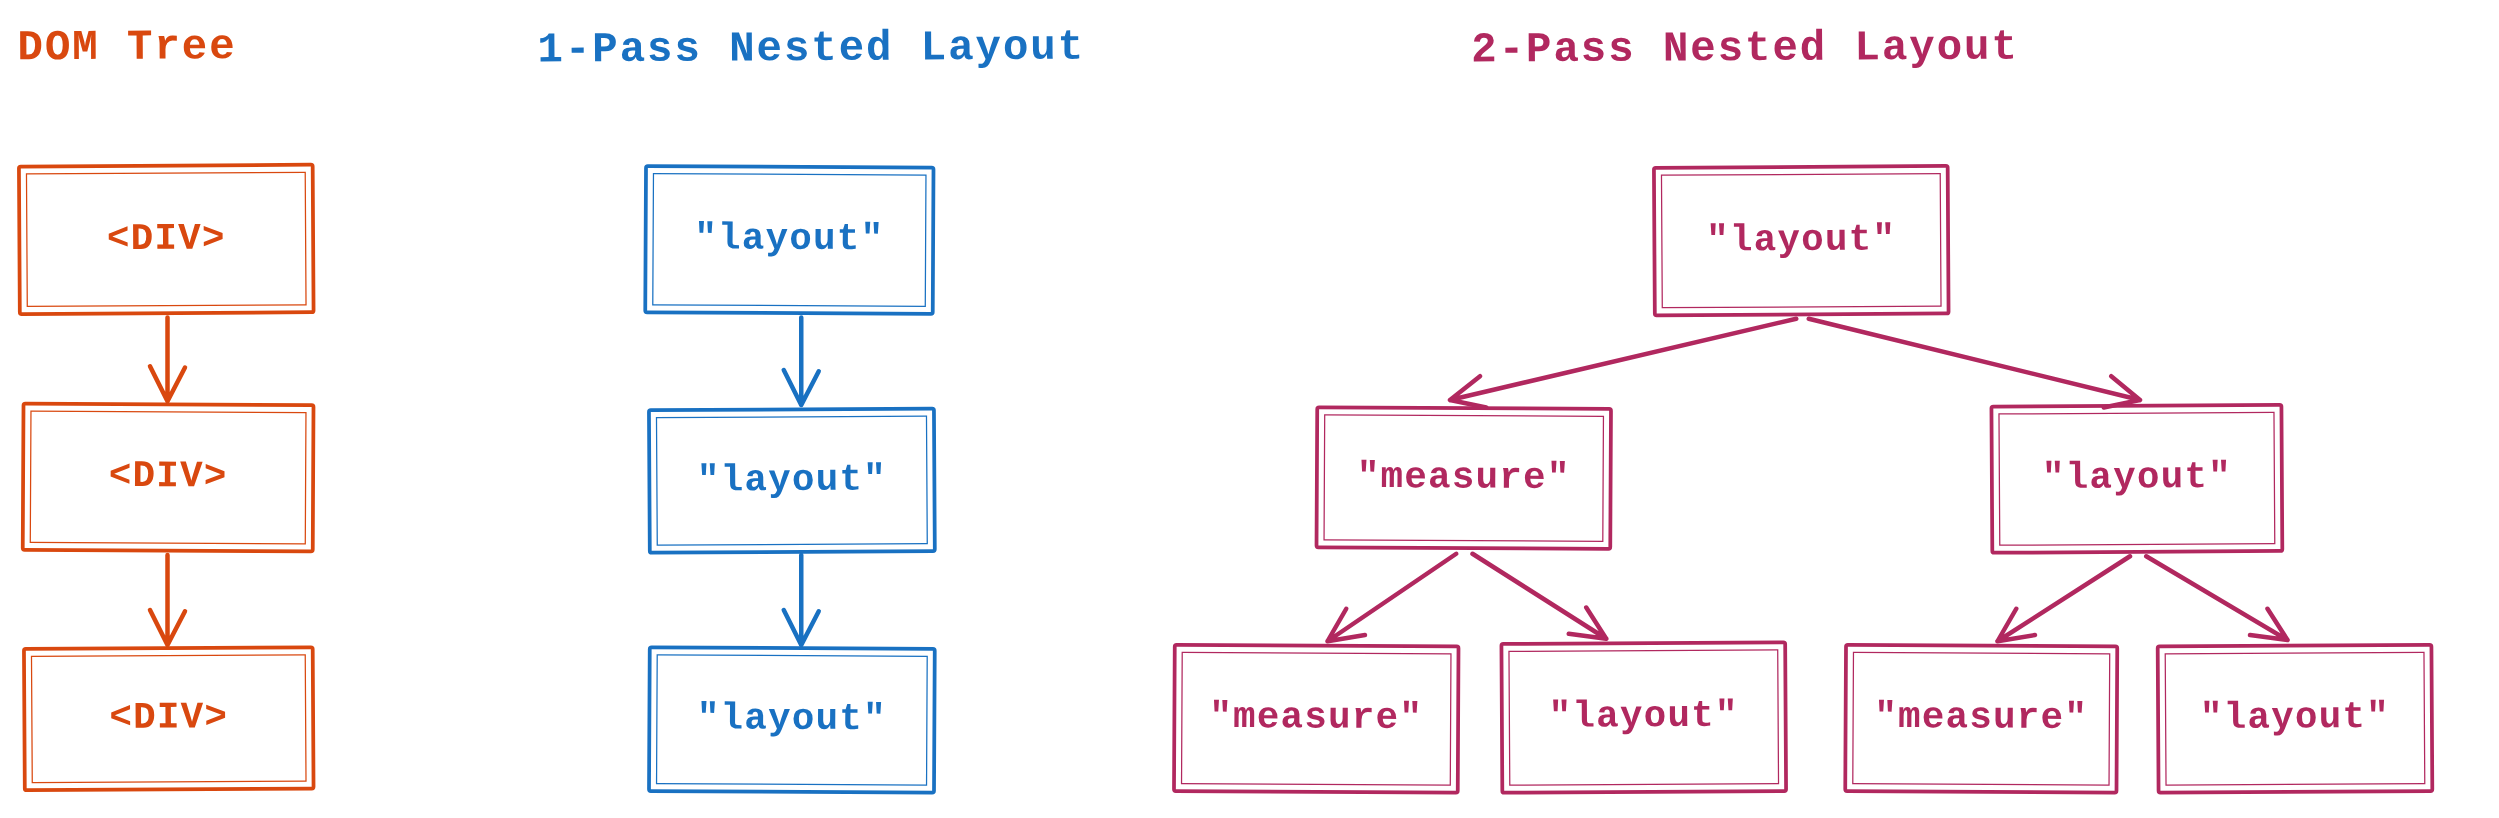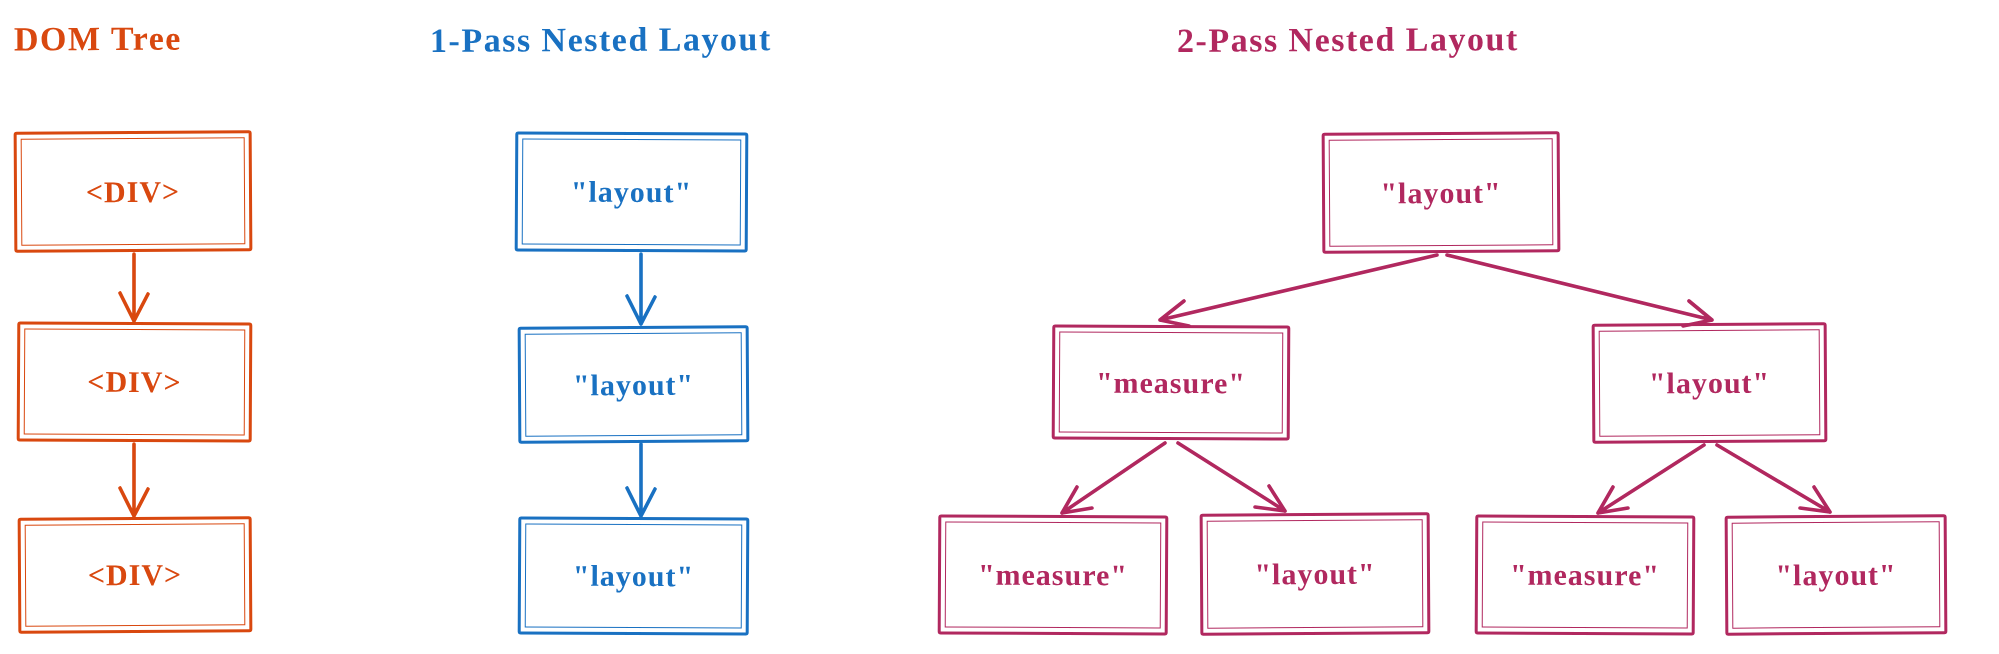--- a/index.html
+++ b/index.html
@@ -1,21 +1,21 @@
 <!DOCTYPE html>
 <html><head>
 <meta charset="utf-8">
 <style>
   html, body { margin: 0; padding: 0; background: #ffffff; }
   .canvas {
     position: relative;
     width: 1999px;
     height: 654px;
     background: #ffffff;
-    font-family: Liberation Serif, serif;
+    font-family: Liberation Mono, monospace;
     overflow: hidden;
   }
   .title {
     position: absolute;
     font-weight: bold;
     font-size: 34px;
     letter-spacing: 1.5px;
     white-space: nowrap;
     transform: rotate(-0.3deg);
   }

